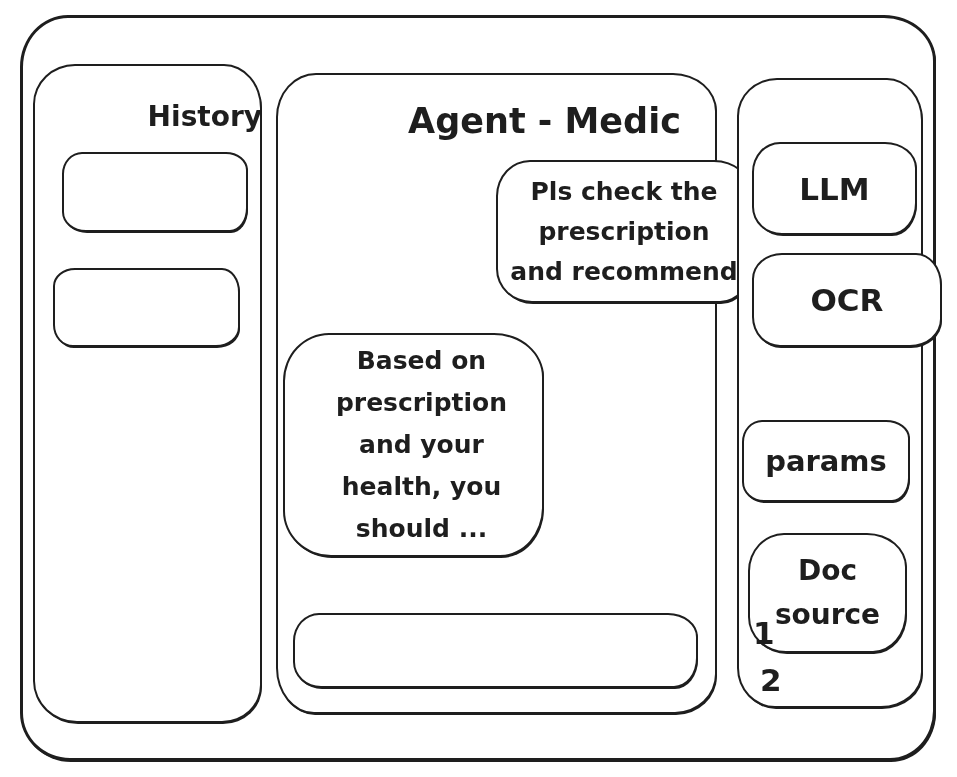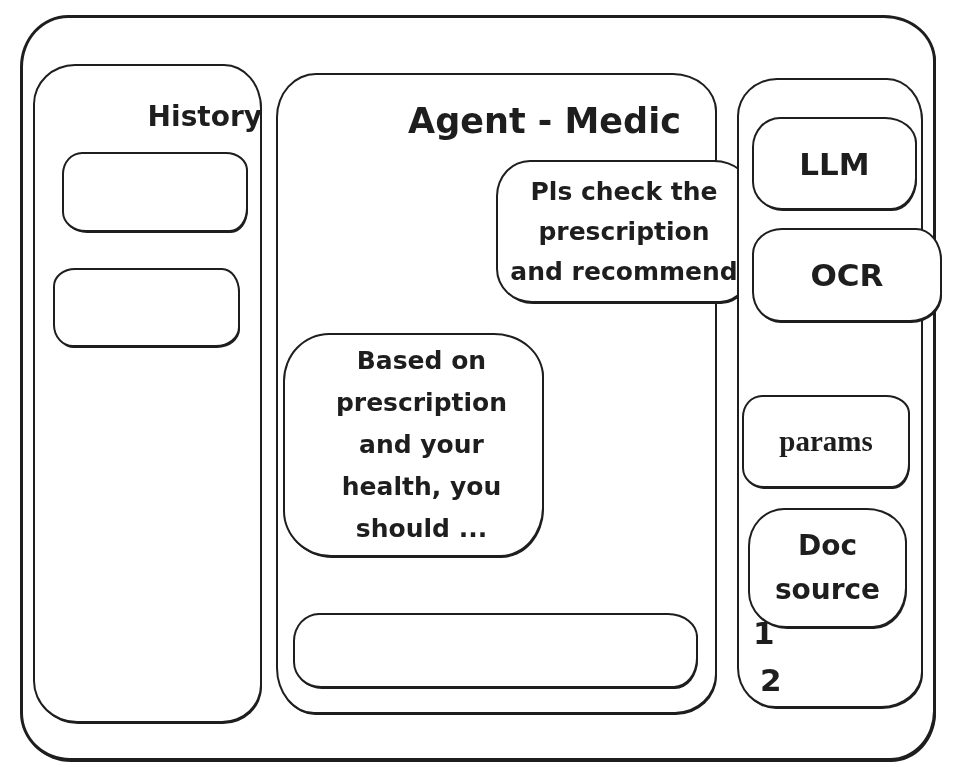--- a/index.html
+++ b/index.html
@@ -95,36 +95,36 @@
   .panel-right {
     left: 737px; top: 78px; width: 186px; height: 630px;
     border-radius: 40px 36px 42px 38px / 38px 42px 36px 40px;
   }
   .tool {
     display: flex;
     align-items: center;
     justify-content: center;
     text-align: center;
     white-space: pre-line;
+    margin-top: 25px;
   }
   .tool-llm {
     left: 752px; top: 117px; width: 165px; height: 93px;
     border-radius: 28px 32px 26px 30px / 30px 26px 32px 28px;
     font-size: 31px;
   }
   .tool-ocr {
     left: 752px; top: 228px; width: 190px; height: 94px;
     border-radius: 30px 26px 32px 28px / 26px 32px 28px 30px;
     font-size: 31px;
   }
   .tool-params {
-    left: 742px; top: 395px; width: 168px; height: 93px;
+    left: 742px; top: 395px; width: 168px; height: 82px;
     border-radius: 20px 24px 18px 22px / 22px 18px 24px 20px;
     font-size: 29px;
-    font-family: Liberation Serif, serif;
   }
   .tool-doc {
     left: 748px; top: 508px; width: 159px; height: 120px;
     border-radius: 36px 40px 34px 38px / 38px 34px 40px 36px;
     font-size: 28px;
     line-height: 44px;
   }
   .num {
     font-size: 31px;
     line-height: 34px;

